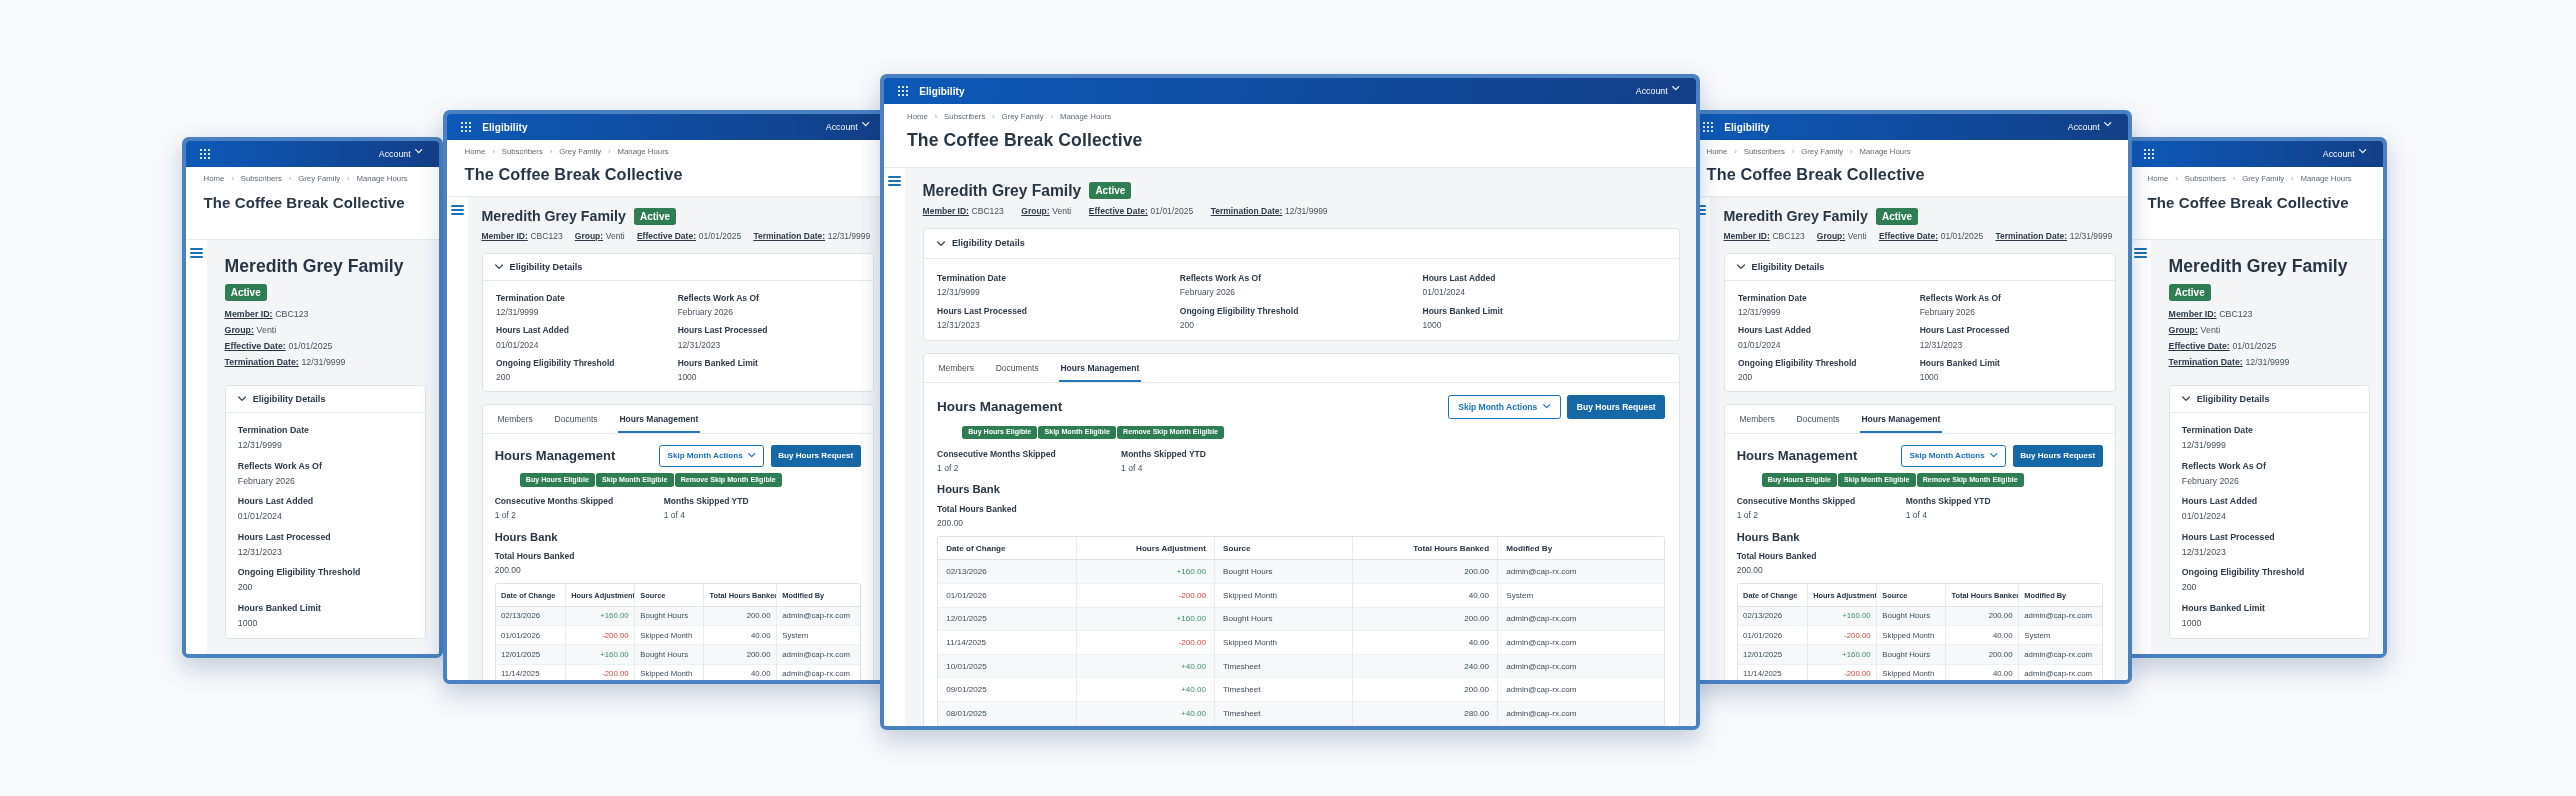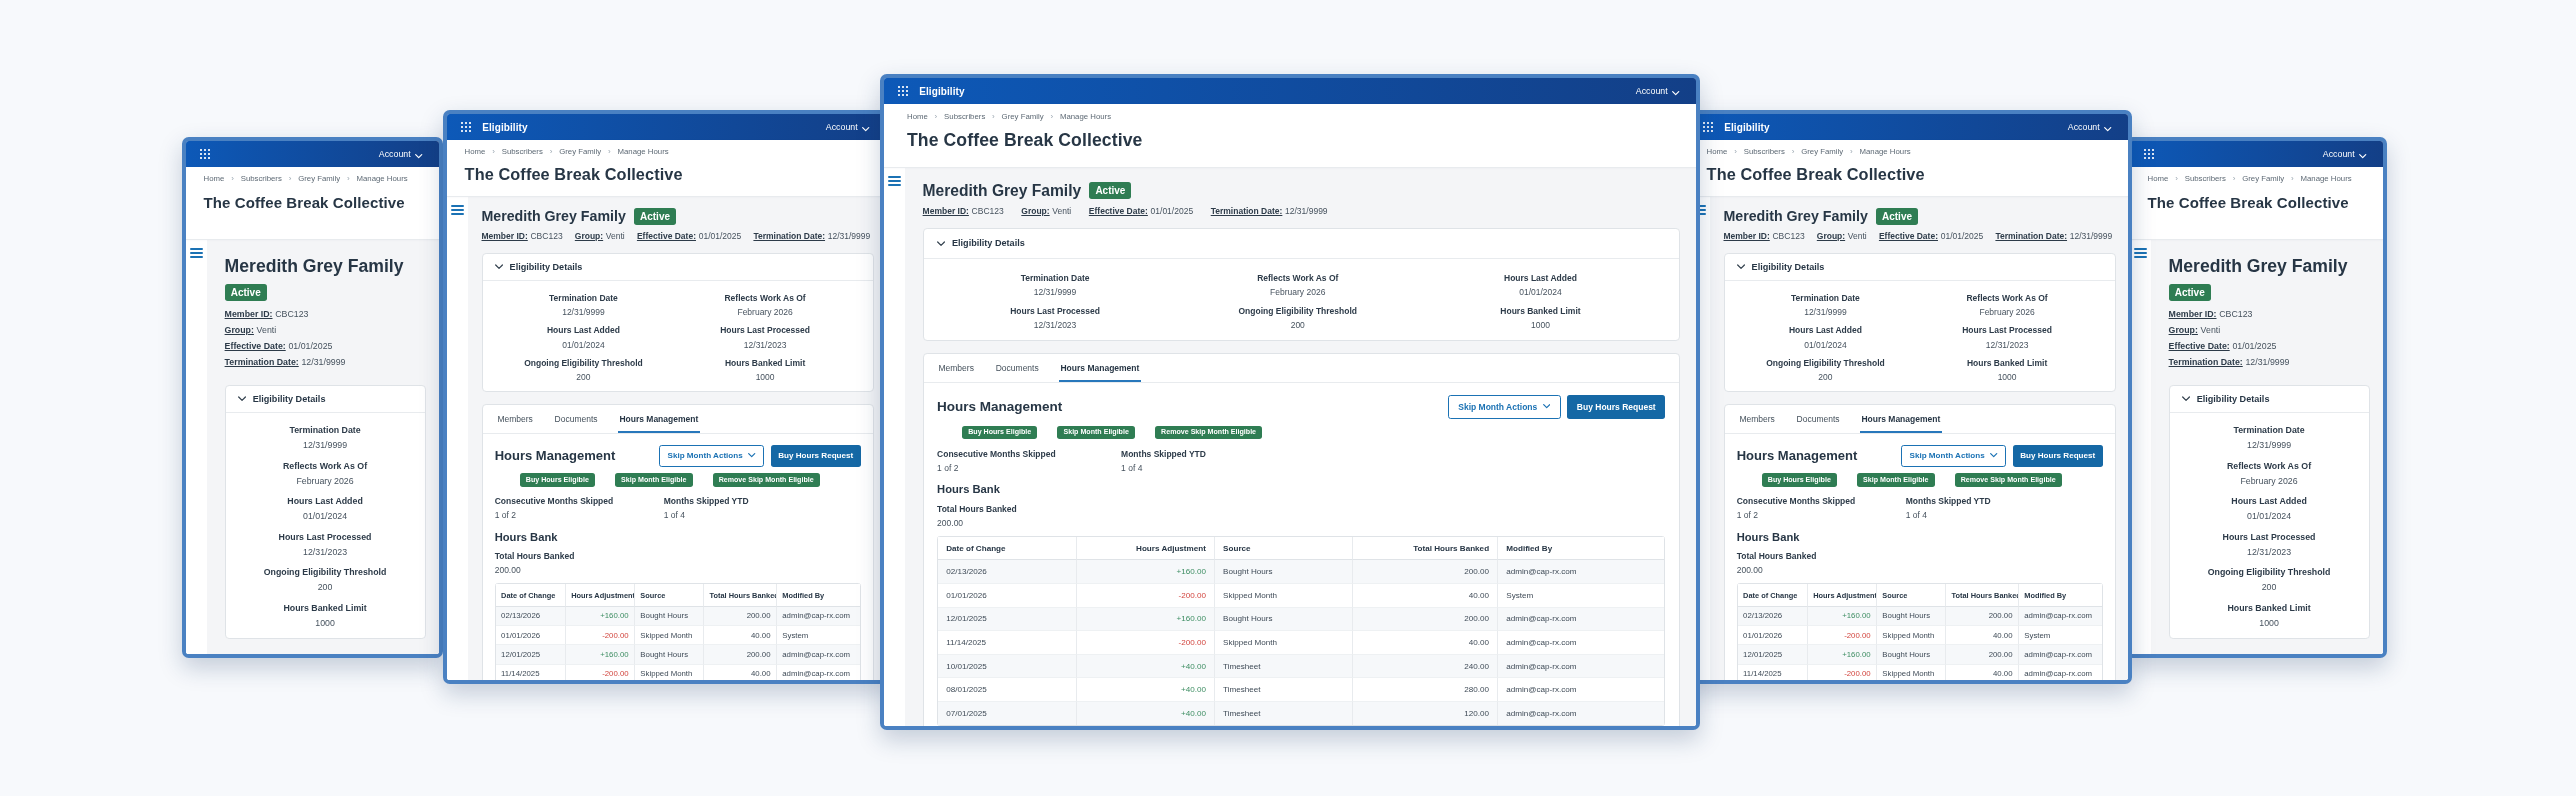--- a/index.html
+++ b/index.html
@@ -31,21 +31,21 @@
   .titlebar{
     flex:0 0 26px;
     background:linear-gradient(90deg,var(--c-titlebar-a),var(--c-titlebar-b));
     display:flex;align-items:center;
     padding:0 16.3px 0 13.5px;color:#fff;
   }
   .grid-icon{display:grid;grid-template-columns:repeat(3,2.7px);grid-gap:1.4px;cursor:pointer;}
   .grid-icon i{width:2.7px;height:2.7px;background:#fff;border-radius:0.7px;}
   .app-title{font-size:10px;font-weight:bold;margin-left:10.8px;letter-spacing:0.1px;}
   .tb-spacer{flex:1;}
-  .account{display:flex;align-items:flex-end;gap:4.7px;font-size:8.8px;cursor:pointer;}
+  .account{display:flex;align-items:flex-start;gap:4.7px;font-size:8.8px;cursor:pointer;}
   .chev{display:inline-block;}
   .chev svg{display:block;}
   
   .header-strip{
     background:#fff;
     padding:8.1px 23px 16.3px 23px;
     border-bottom:0.7px solid var(--divider);
     box-shadow:0 1.4px 2.7px rgba(30,45,60,.05);
     position:relative;z-index:2;
   }
@@ -74,39 +74,39 @@
     background:#fff;border:0.7px solid var(--card-border);border-radius:4.1px;
     margin-top:12.2px;overflow:hidden;
   }
   .card-head{
     display:flex;align-items:center;gap:6.8px;
     padding:9.5px 13.5px;border-bottom:0.7px solid var(--divider);
     font-size:9.1px;font-weight:bold;color:var(--navy);cursor:pointer;
   }
   .card-head .chev{color:#33414e;}
   .fields-grid{display:grid;grid-template-columns:repeat(3,1fr);padding:4.1px 13.5px 9.5px 13.5px;}
-  .field{padding:9.5px 6.8px 0 0;text-align:center;}
+  .field{padding:9.5px 6.8px 0 0;}
   .field .f-label{font-size:8.5px;font-weight:bold;color:var(--label);}
   .field .f-value{font-size:8.5px;color:var(--body);margin-top:4.1px;}
   
   .tabs{display:flex;gap:19px;padding:0 13.5px;border-bottom:0.7px solid var(--divider);text-align:center;}
   .tab{
     font-size:8.5px;color:#44505b;padding:8.8px 1.4px 6.8px 1.4px;cursor:pointer;
     border-bottom:2px solid transparent;white-space:nowrap;
   }
   .tab.active{color:var(--navy);font-weight:bold;border-bottom-color:#2777bb;}
   .tab-body{padding:12.2px 13.5px 13.5px 13.5px;}
   .hm-head{display:flex;align-items:center;margin-bottom:6.8px;}
   .hm-title{font-size:13.5px;font-weight:bold;color:var(--navy);white-space:nowrap;}
   .hm-actions{margin-left:auto;display:flex;gap:6.8px;}
   .btn{border-radius:2.7px;font-size:8.5px;font-weight:bold;padding:6.1px 9.5px;cursor:pointer;
        display:flex;align-items:center;gap:5.4px;white-space:nowrap;border:0;}
   .btn.outline{background:#fff;color:var(--c-accent);border:1px solid var(--c-accent);}
   .btn.solid{background:var(--c-accent-dark);color:#fff;}
-  .chips{display:flex;gap:20px;margin-bottom:9.5px;flex-wrap:nowrap;padding-left:25px;}
+  .chips{display:flex;gap:1px;margin-bottom:9.5px;flex-wrap:nowrap;padding-left:25px;}
   .chip{background:var(--c-green);color:#fff;font-size:7.1px;font-weight:bold;
         padding:2.7px 6.1px;border-radius:2.7px;white-space:nowrap;}
   .stats{display:grid;grid-template-columns:repeat(2,184px);margin-bottom:10.8px;}
   .stat .s-label{font-size:8.5px;font-weight:bold;color:var(--label);}
   .stat .s-value{font-size:8.5px;color:var(--body);margin-top:4.1px;}
   .hb-title{font-size:11.2px;font-weight:bold;color:var(--navy);margin-bottom:8.1px;}
   .total{margin-bottom:8.1px;}
   .total .t-label{font-size:8.5px;font-weight:bold;color:var(--label);}
   .total .t-value{font-size:8.5px;color:var(--body);margin-top:4.1px;}
   
@@ -641,20 +641,27 @@
                     <td>admin@cap-rx.com</td>
                 </tr>
                 <tr>
                   <td>10/01/2025</td>
                     <td class="num pos">+40.00</td>
                     <td>Timesheet</td>
                     <td class="num">240.00</td>
                     <td>admin@cap-rx.com</td>
                 </tr>
                 <tr>
+                  <td>09/01/2025</td>
+                    <td class="num pos">+40.00</td>
+                    <td>Timesheet</td>
+                    <td class="num">200.00</td>
+                    <td>admin@cap-rx.com</td>
+                </tr>
+                <tr>
                   <td>08/01/2025</td>
                     <td class="num pos">+40.00</td>
                     <td>Timesheet</td>
                     <td class="num">280.00</td>
                     <td>admin@cap-rx.com</td>
                 </tr>
                 <tr>
                   <td>07/01/2025</td>
                     <td class="num pos">+40.00</td>
                     <td>Timesheet</td>

